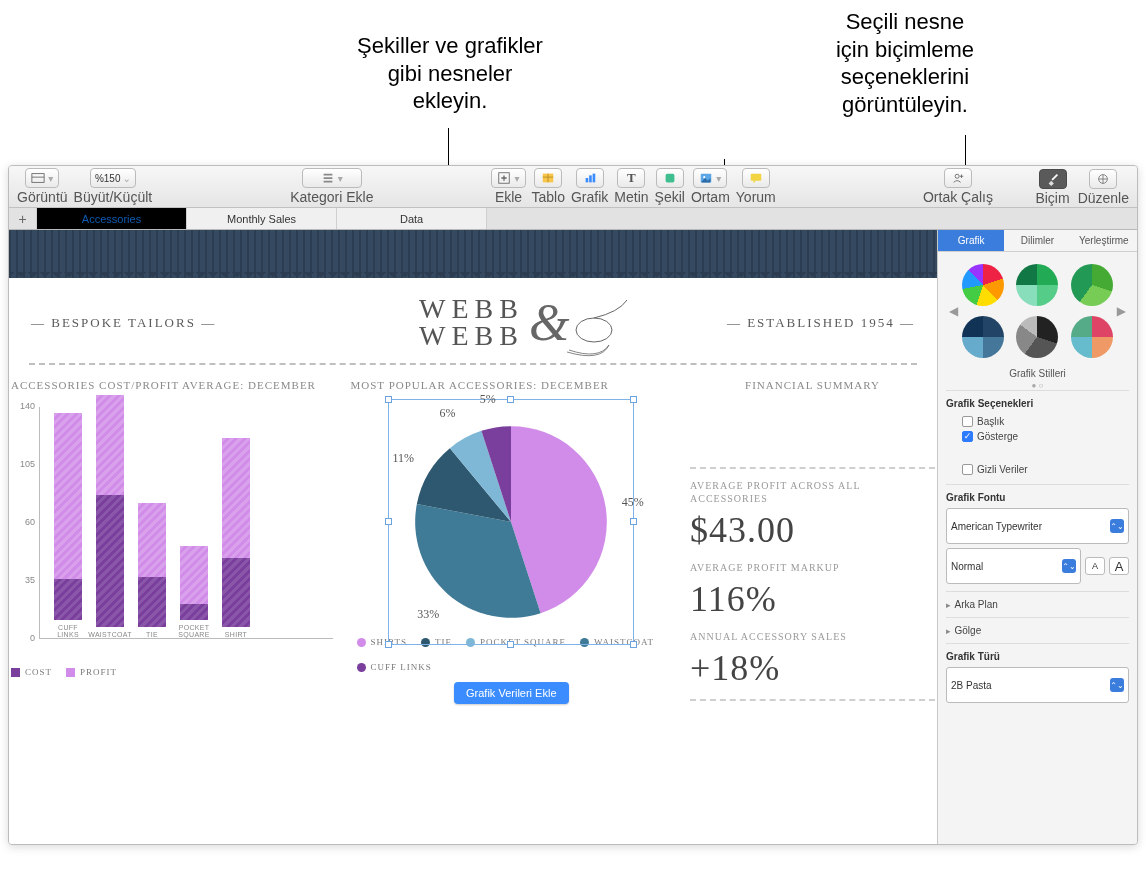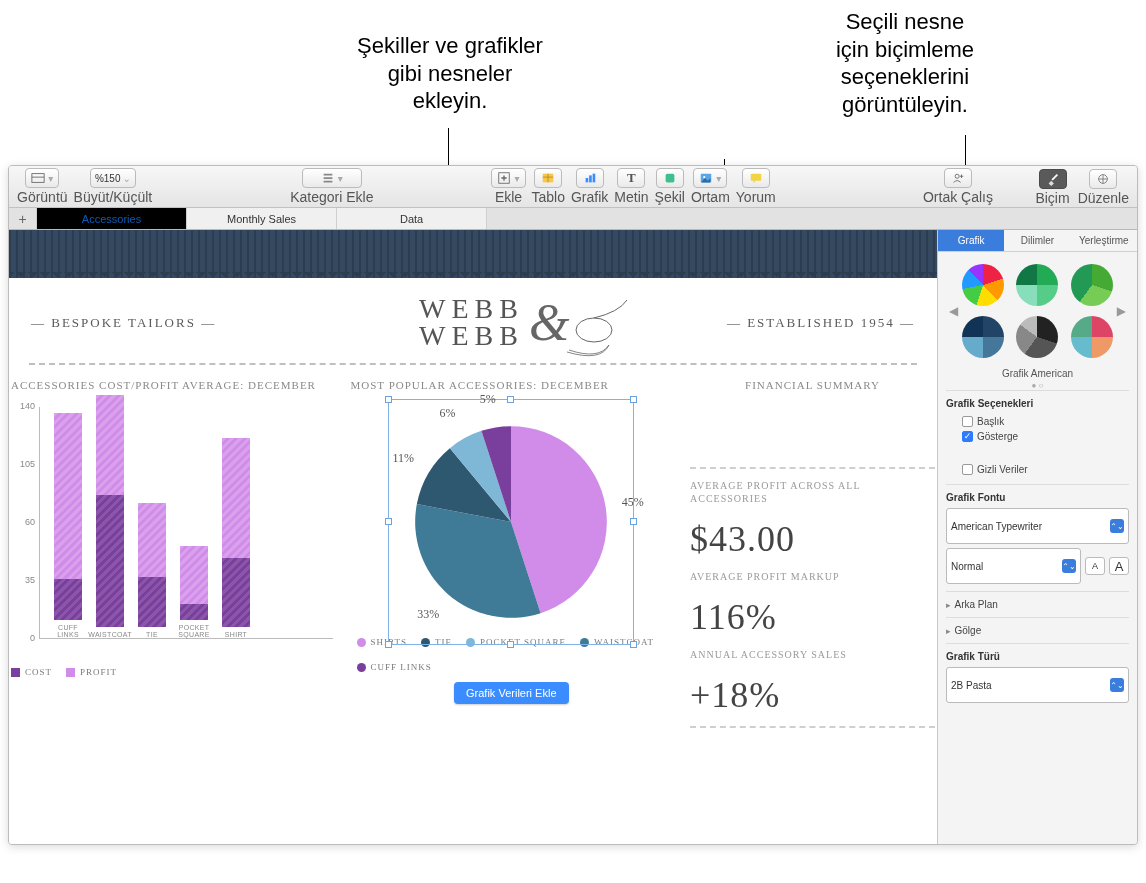--- a/index.html
+++ b/index.html
@@ -66,21 +66,21 @@
   .header-row { display:flex; align-items:center; justify-content:space-between; padding:18px 22px 4px; font-family: Georgia,'Times New Roman',serif; color:#5a5a5a;}
   .header-side { font-size:13px; letter-spacing:2px;}
   .brand-logo { text-align:center; font-family: Georgia,'Times New Roman',serif; }
   .brand-name { font-size:28px; letter-spacing:6px; color:#555; line-height:0.95; font-weight:300;}
   .dash-divider { height:1px; border-top:2px dashed #bfbfbf; margin:10px 20px;}
   .content-cols { display:flex; padding:4px 2px; gap:18px;}
   .col { flex:1; }
   .col-title { font-family: Georgia,serif; font-size:11px; letter-spacing:1px; color:#8a8a8a; margin-bottom:16px;}
   .fin-block { margin:10px 0;}
   .fin-label { font-family: Georgia,serif; font-size:10px; letter-spacing:1px; color:#9a9a9a; line-height:1.3;}
-  .fin-value { font-family: Georgia,'Times New Roman',serif; font-size:36px; color:#444; letter-spacing:1px; margin-top:13px;}
+  .fin-value { font-family: Georgia,'Times New Roman',serif; font-size:36px; color:#444; letter-spacing:1px; margin-top:4px;}
   .legend-row { display:flex; flex-wrap:wrap; gap:15px 14px; margin-top:0;}
   .legend-item { display:flex; align-items:center; gap:5px; font-family: Georgia,serif; font-size:9px; letter-spacing:1px; color:#7a7a7a;}
   .legend-dot { width:9px; height:9px; }
   .legend-dot.round { border-radius:50%;}
   .edit-chart-btn { margin:10px auto 0; display:block; background:#3b8dff; color:#fff; border:none; border-radius:4px; padding:5px 12px; font-size:11px; box-shadow:0 1px 2px rgba(0,0,0,0.2);}
 
   
   .bar-chart { position:relative; height:260px; padding-left:28px; padding-bottom:28px;}
   .bar-axis { position:absolute; left:0; width:24px; text-align:right; font-size:9px; color:#888;}
   .bar-bars { display:flex; align-items:flex-end; height:100%; gap:6px; border-left:1px solid #bbb; border-bottom:1px solid #bbb; padding:0 6px 0 10px;}
@@ -430,21 +430,21 @@
             <div class="style-grid" style="flex:1">
               <div class="style-swatch" style="background:conic-gradient(#e24 0 20%,#f90 0 38%,#fd0 0 55%,#4c4 0 72%,#29f 0 88%,#93f 0 100%)"></div>
               <div class="style-swatch" style="background:conic-gradient(#2a5 0 25%,#5c8 0 50%,#8db 0 75%,#174 0 100%)"></div>
               <div class="style-swatch" style="background:conic-gradient(#4a3 0 30%,#7c5 0 60%,#295 0 100%)"></div>
               <div class="style-swatch" style="background:conic-gradient(#246 0 25%,#479 0 50%,#6ac 0 75%,#135 0 100%)"></div>
               <div class="style-swatch" style="background:conic-gradient(#222 0 30%,#555 0 60%,#888 0 85%,#bbb 0 100%)"></div>
               <div class="style-swatch" style="background:conic-gradient(#d46 0 25%,#e96 0 50%,#6bc 0 75%,#5a8 0 100%)"></div>
             </div>
             <span class="arrow">▶</span>
           </div>
-          <div style="text-align:center; font-size:10px; color:#555; margin:4px 0 2px;">Grafik American</div>
+          <div style="text-align:center; font-size:10px; color:#555; margin:4px 0 2px;">Grafik Stilleri</div>
           <div style="text-align:center; color:#aaa; font-size:8px;">● ○</div>
 
           <div class="insp-section">
             <div class="insp-title">Grafik Seçenekleri</div>
             <div style="display:flex; gap:18px; flex-wrap:wrap;">
               <label class="insp-check">
                   <span class="chk"></span>
                   <span>Başlık</span>
                 </label>
             </div>

